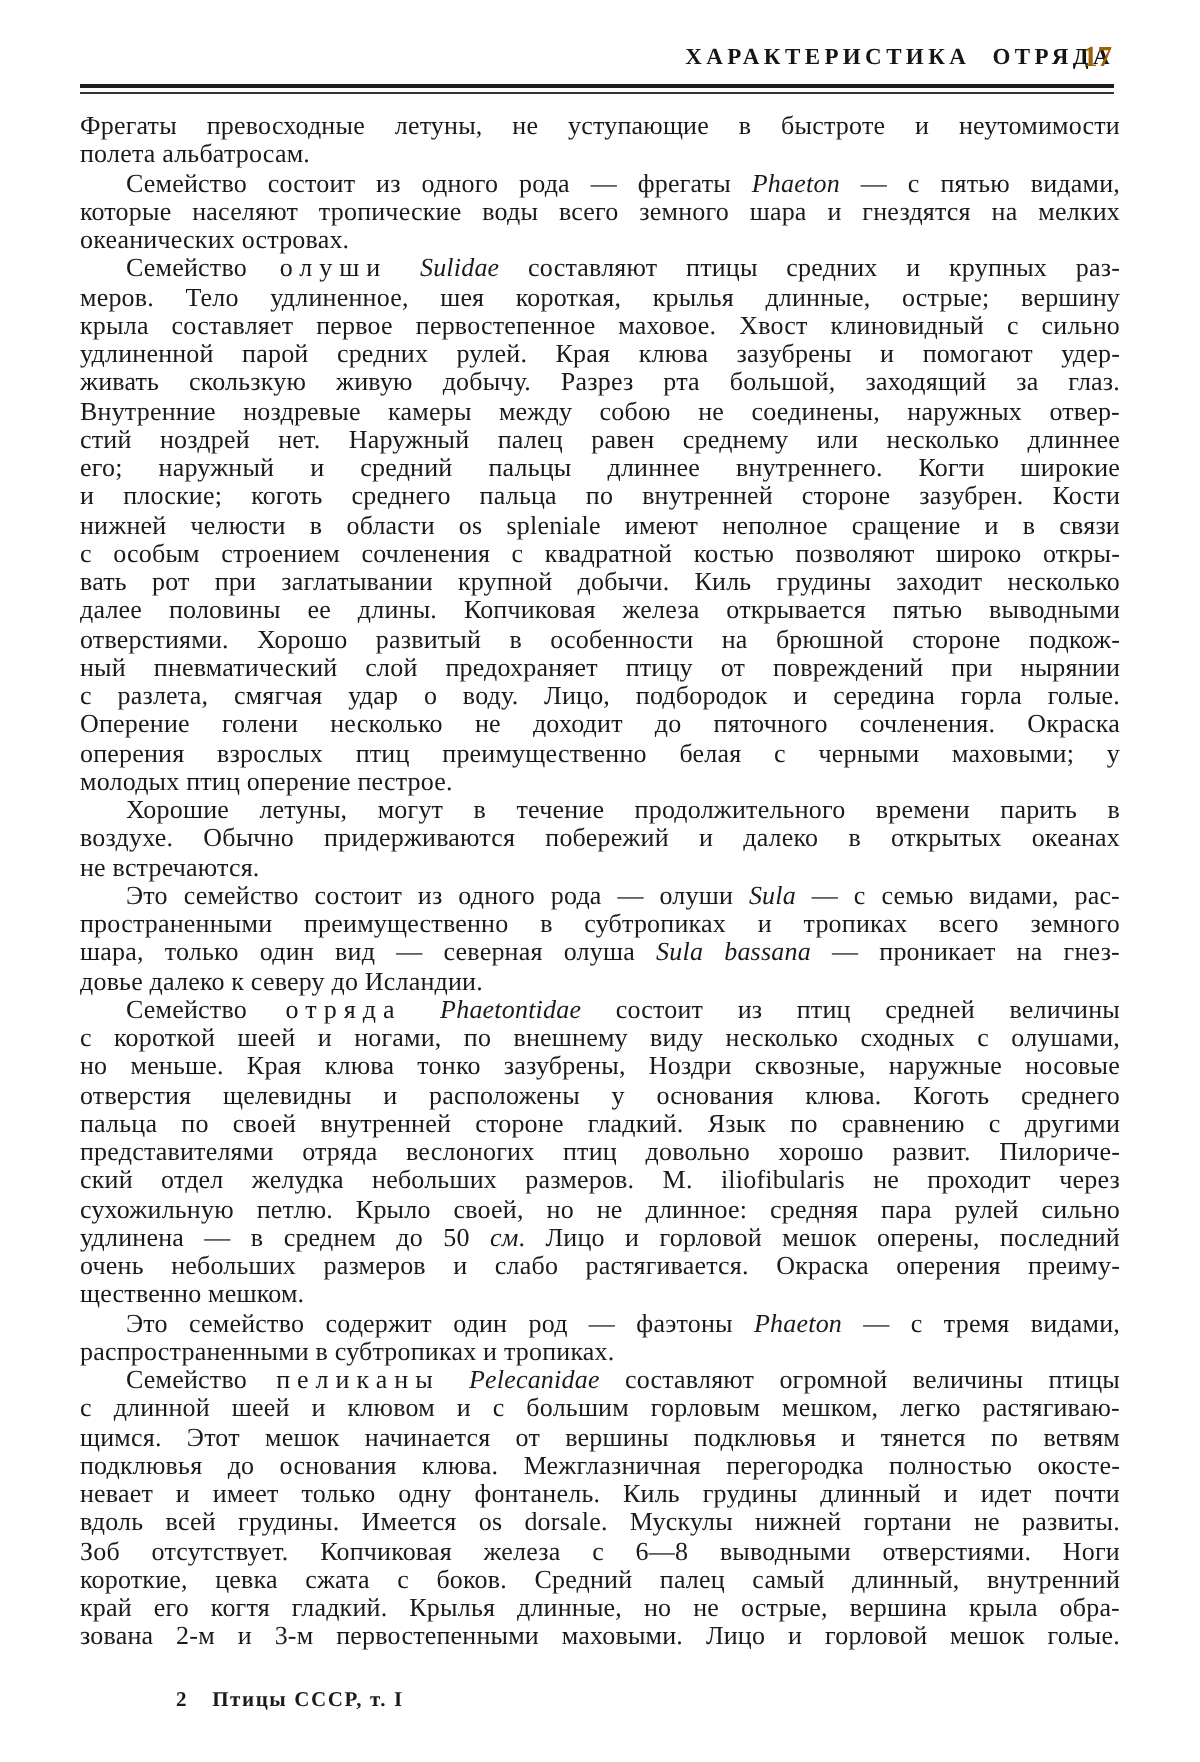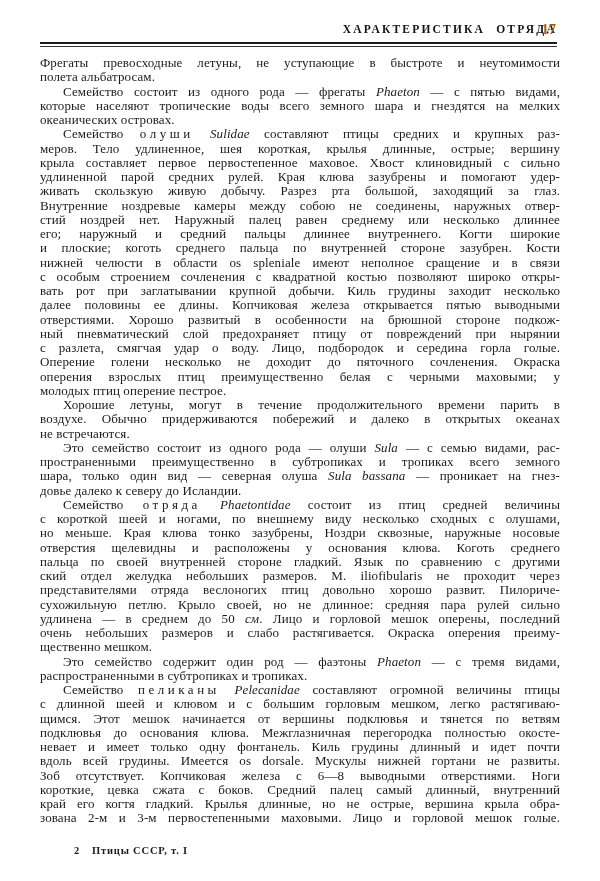--- a/index.html
+++ b/index.html
@@ -57,21 +57,21 @@
     text-align-last: left;
     -moz-text-align-last: left;
   }
   .line.first { text-indent: 23px; }
   .line i { font-style: italic; }
   .sp { letter-spacing: 3.5px; margin: 0 2px; }
 
   
   .footer {
     position: absolute;
-    left: 74px; top: 845px;
+    left: 88px; top: 845px;
     font-size: 10.5px; font-weight: bold;
     letter-spacing: 0.8px;
     color: #1b1b1b;
   }
   .footer .sig { margin-right: 12px; }
 </style>
 </head>
 <body>
 
 <div class="page">
@@ -124,22 +124,22 @@
         <div class="line">пространенными преимущественно в субтропиках и тропиках всего земного</div>
         <div class="line">шара, только один вид — северная олуша <i>Sula bassana</i> — проникает на гнез-</div>
         <div class="line last">довье далеко к северу до Исландии.</div>
       </div>
       <div class="para">
         <div class="line first">Семейство <span class="sp">отряда</span> <i>Phaetontidae</i> состоит из птиц средней величины</div>
         <div class="line">с короткой шеей и ногами, по внешнему виду несколько сходных с олушами,</div>
         <div class="line">но меньше. Края клюва тонко зазубрены, Ноздри сквозные, наружные носовые</div>
         <div class="line">отверстия щелевидны и расположены у основания клюва. Коготь среднего</div>
         <div class="line">пальца по своей внутренней стороне гладкий. Язык по сравнению с другими</div>
+        <div class="line">представителями отряда веслоногих птиц довольно хорошо развит. Пилориче-</div>
         <div class="line">ский отдел желудка небольших размеров. M. iliofibularis не проходит через</div>
-        <div class="line">представителями отряда веслоногих птиц довольно хорошо развит. Пилориче-</div>
         <div class="line">сухожильную петлю. Крыло своей, но не длинное: средняя пара рулей сильно</div>
         <div class="line">удлинена — в среднем до 50 <i>см</i>. Лицо и горловой мешок оперены, последний</div>
         <div class="line">очень небольших размеров и слабо растягивается. Окраска оперения преиму-</div>
         <div class="line last">щественно мешком.</div>
       </div>
       <div class="para">
         <div class="line first">Это семейство содержит один род — фаэтоны <i>Phaeton</i> — с тремя видами,</div>
         <div class="line last">распространенными в субтропиках и тропиках.</div>
       </div>
       <div class="para">

